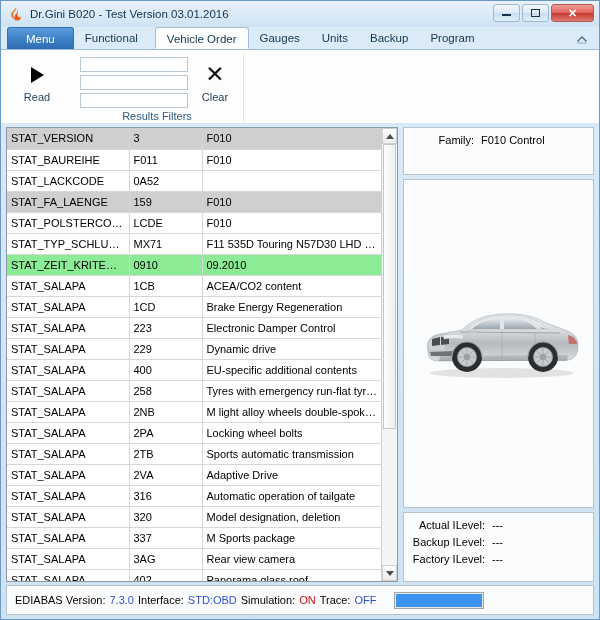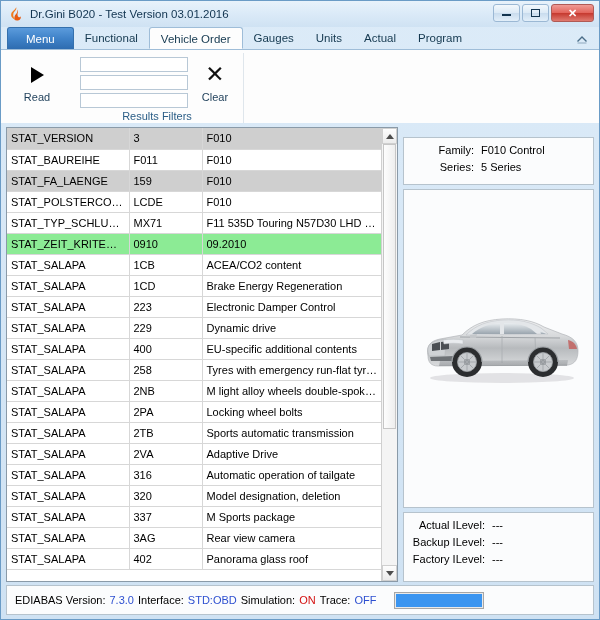--- a/index.html
+++ b/index.html
@@ -113,20 +113,21 @@
     border: 1px solid #3470ad;
     border-bottom: none;
   }
   .tab.active {
     background: #fdfdfd;
     border: 1px solid #9fbdd8;
     border-bottom: 1px solid #fdfdfd;
     color: #14384f;
     position: relative;
     z-index: 3;
+    margin-left: 6px;
   }
   .ribbon-collapse {
     position: absolute;
     right: 10px;
     bottom: 4px;
     width: 14px; height: 14px;
     display: flex; align-items: center; justify-content: center;
   }
 
   
@@ -306,21 +307,20 @@
     min-width: 0;
   }
   .panel {
     border: 1px solid #b6c3cd;
     background: #fbfcfd;
     box-sizing: border-box;
   }
   .panel-top {
     flex: 0 0 48px;
     padding: 6px 6px 0 6px;
-    margin-top: 10px;
   }
   .panel-img {
     flex: 1 1 auto;
     position: relative;
     overflow: hidden;
     background: #fbfcfd;
     display: flex;
     align-items: center;
     justify-content: center;
   }
@@ -399,21 +399,21 @@
       </div>
     </div>
   </div>
 
   <div class="tabstrip">
     <div class="tab menu">Menu</div>
     <div class="tab">Functional</div>
     <div class="tab active">Vehicle Order</div>
     <div class="tab">Gauges</div>
     <div class="tab">Units</div>
-    <div class="tab">Actual</div>
+    <div class="tab">Backup</div>
     <div class="tab">Program</div>
 
     <div class="ribbon-collapse">
       <svg width="12" height="10" viewBox="0 0 12 10">
         <path d="M1.5 7.5 L6 3 L10.5 7.5" stroke="#4a6d88" stroke-width="1.4" fill="none"></path>
         <path d="M1.5 9 L10.5 9" stroke="#8fa8be" stroke-width="1" fill="none"></path>
       </svg>
     </div>
   </div>
 
@@ -459,20 +459,25 @@
               <tr class="row-alt">
                 <td class="c0">STAT_VERSION</td>
                 <td class="c1">3</td>
                 <td class="c2">F010</td>
               </tr>
               <tr>
                 <td class="c0">STAT_BAUREIHE</td>
                 <td class="c1">F011</td>
                 <td class="c2">F010</td>
               </tr>
+              <tr>
+                <td class="c0">STAT_LACKCODE</td>
+                <td class="c1">0A52</td>
+                <td class="c2"></td>
+              </tr>
               <tr class="row-alt">
                 <td class="c0">STAT_FA_LAENGE</td>
                 <td class="c1">159</td>
                 <td class="c2">F010</td>
               </tr>
               <tr>
                 <td class="c0">STAT_POLSTERCODE</td>
                 <td class="c1">LCDE</td>
                 <td class="c2">F010</td>
               </tr>
@@ -577,24 +582,20 @@
         </div>
       </div>
     </div>
 
     <div class="right-col">
 
       <div class="panel panel-top">
         <div class="kv">
           <span class="k">Family:</span>
           <span class="v">F010 Control</span>
-        </div>
-        <div class="kv">
-          <span class="k">Series:</span>
-          <span class="v">5 Series</span>
         </div>
       </div>
 
       <div class="panel panel-img">
         <svg width="178" height="110" viewBox="0 0 178 110">
           <defs>
             <linearGradient id="bodyg" x1="0" y1="0" x2="0" y2="1">
               <stop offset="0%" stop-color="#f2f3f4"></stop>
               <stop offset="38%" stop-color="#d6d8da"></stop>
               <stop offset="62%" stop-color="#b7babd"></stop>

